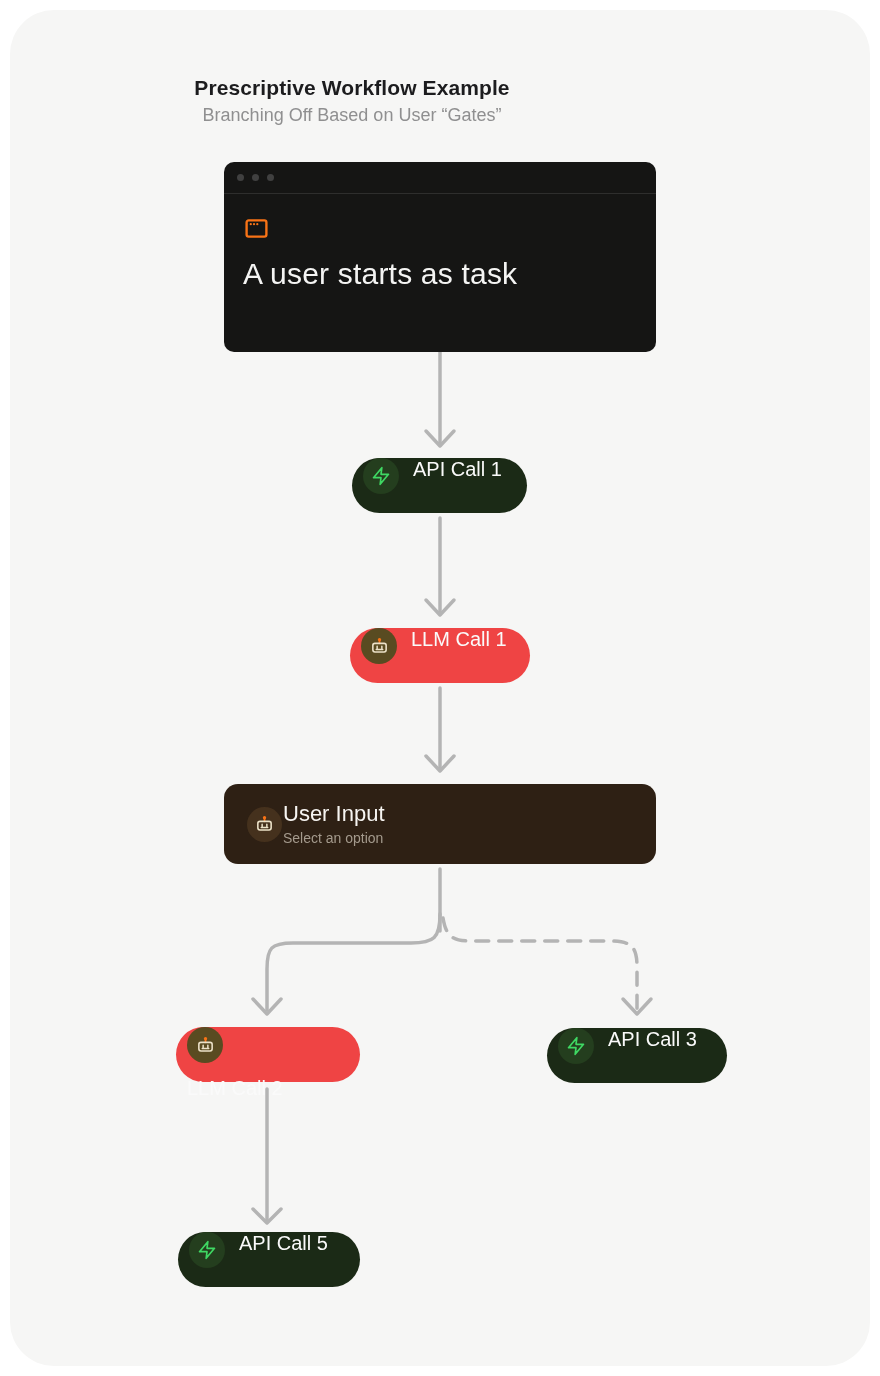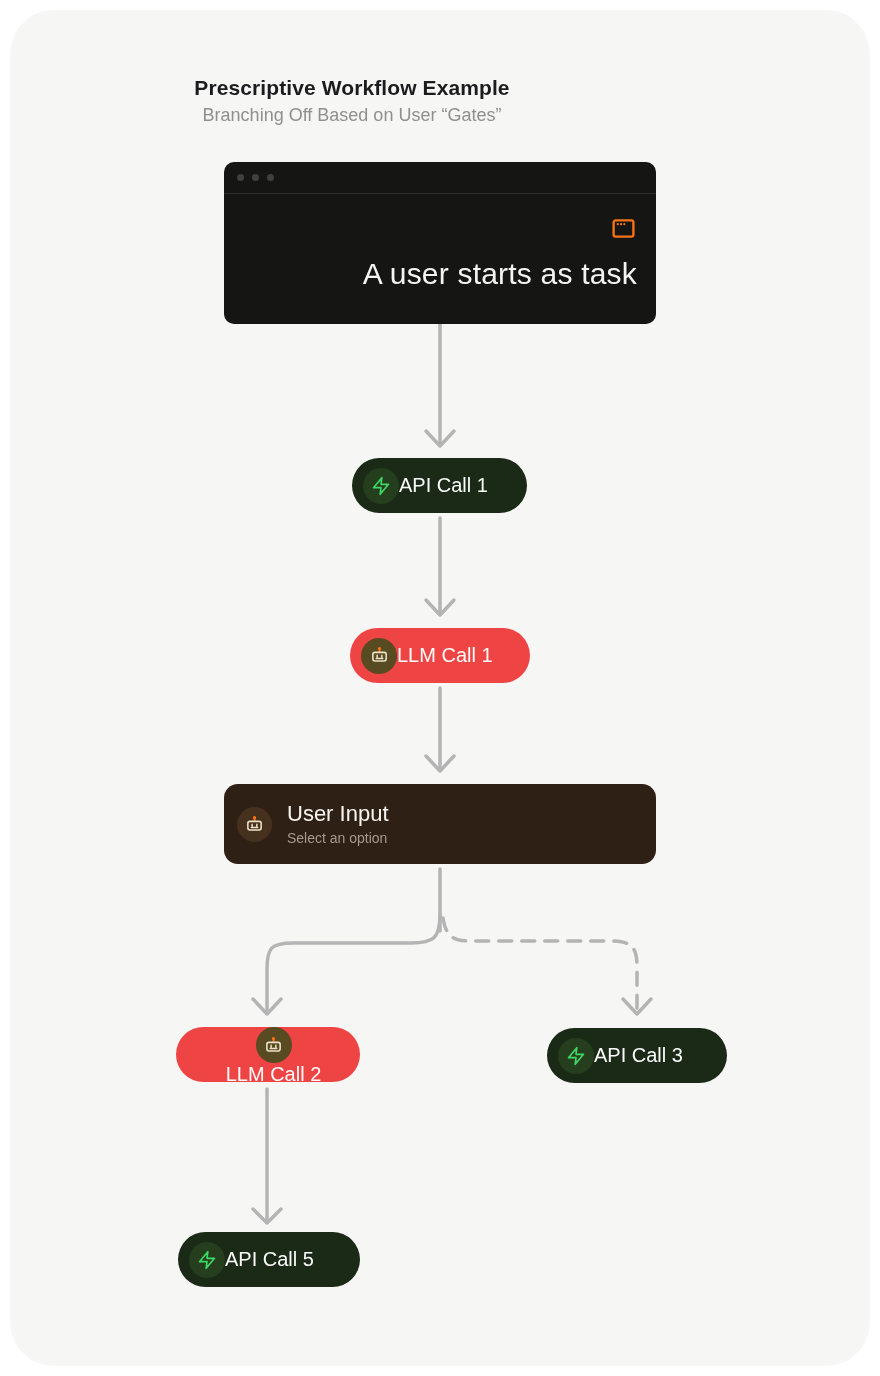--- a/index.html
+++ b/index.html
@@ -57,25 +57,24 @@
     stroke-linecap: round;
     stroke-linejoin: round;
   }
   svg.edges path.dashed { stroke-dasharray: 13 10; }
   
   .terminal {
     position: absolute;
     left: 224px;
     top: 162px;
     width: 432px;
-    height: 162px;
+    height: 190px;
     background: #151514;
     border-radius: 10px;
     box-sizing: border-box;
-    text-align: right;
   }
   .term-header {
     height: 31px;
     display: flex;
     align-items: center;
     gap: 8px;
     padding-left: 13px;
     border-bottom: 1px solid #2e2e2d;
   }
   .term-dot {
@@ -92,21 +91,22 @@
     color: #f4f4f3;
     letter-spacing: 0.2px;
     white-space: nowrap;
   }
   
   .pill {
     position: absolute;
     height: 55px;
     border-radius: 28px;
     display: flex;
-    align-items: center;
+    align-items: flex-start;
+    gap: 14px;
     padding-left: 11px;
     box-sizing: border-box;
   }
   .pill.green { background: #1b2a16; }
   .pill.green .icon-circle { background: #243e1e; }
   .pill.brown { background: #ef4444; }
   .pill.brown .icon-circle { background: #594b21; }
   .icon-circle {
     width: 36px;
     height: 36px;
@@ -131,22 +131,22 @@
   .user-input {
     position: absolute;
     left: 224px;
     top: 784px;
     width: 432px;
     height: 80px;
     background: #2e2014;
     border-radius: 14px;
     display: flex;
     align-items: center;
-    gap: 15px;
-    padding-left: 13px;
+    gap: 1px;
+    padding-left: 23px;
     box-sizing: border-box;
   }
   .user-input .icon-circle { background: #45311d; width: 35px; height: 35px; }
   .ui-title {
     color: #f7f5f2;
     font-size: 22px;
     font-weight: 500;
     line-height: 1.1;
   }
   .ui-subtitle {

